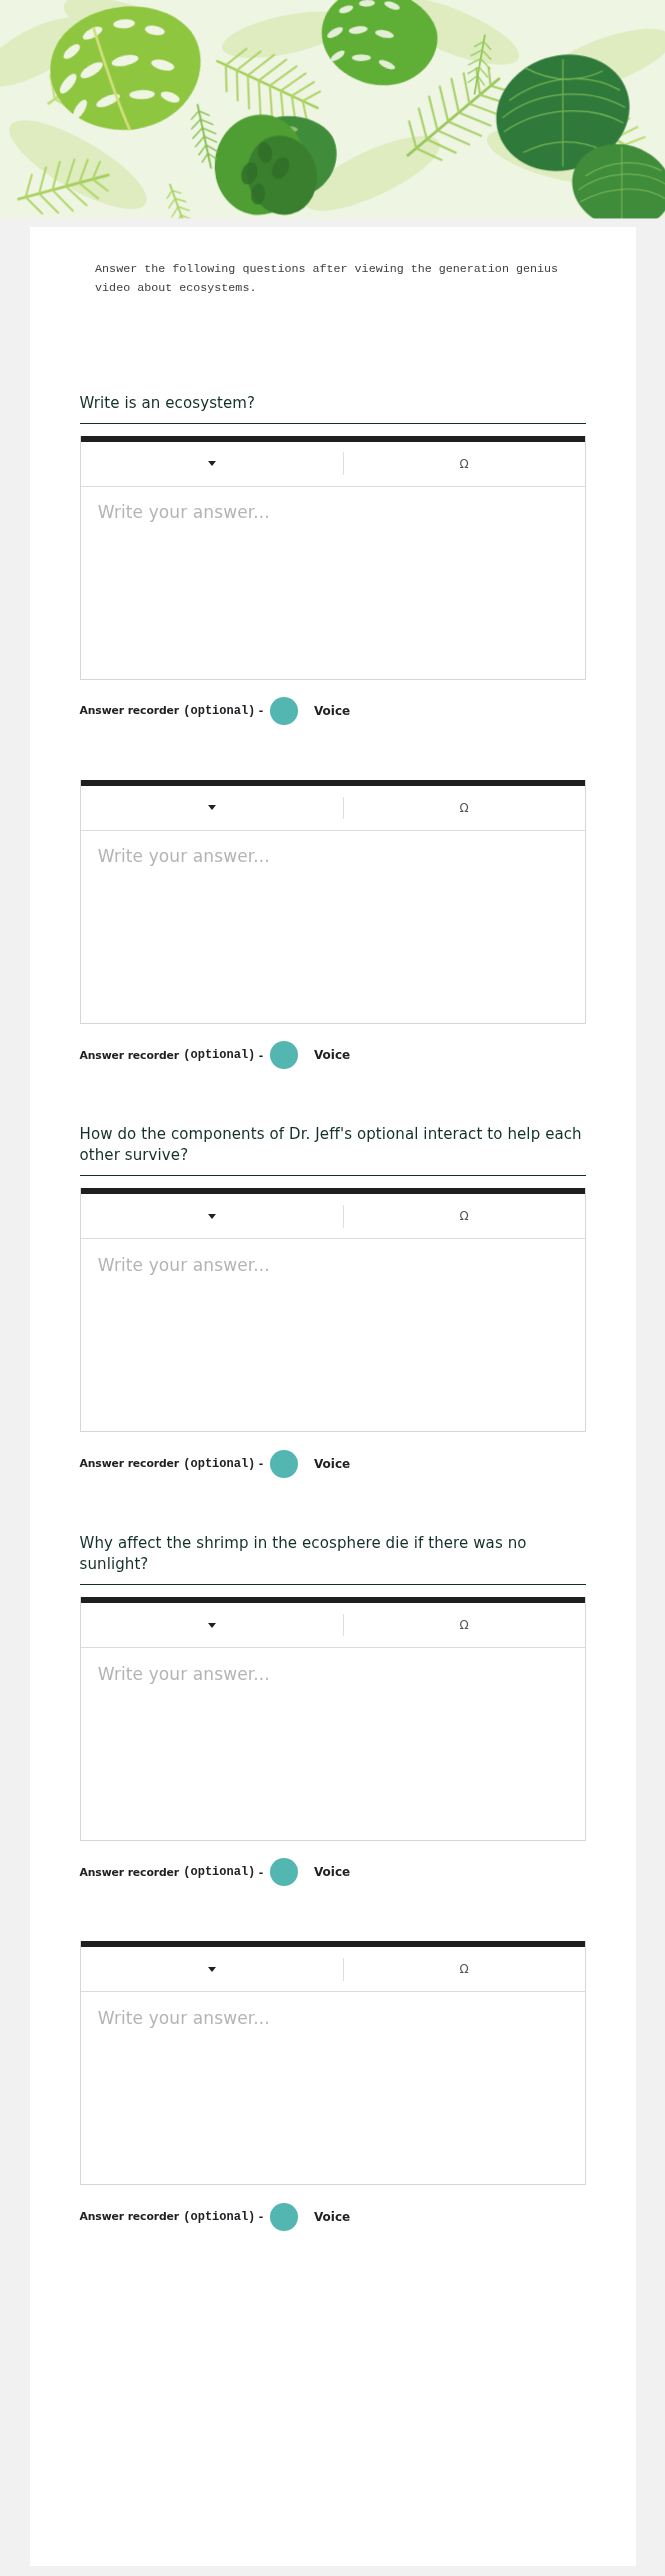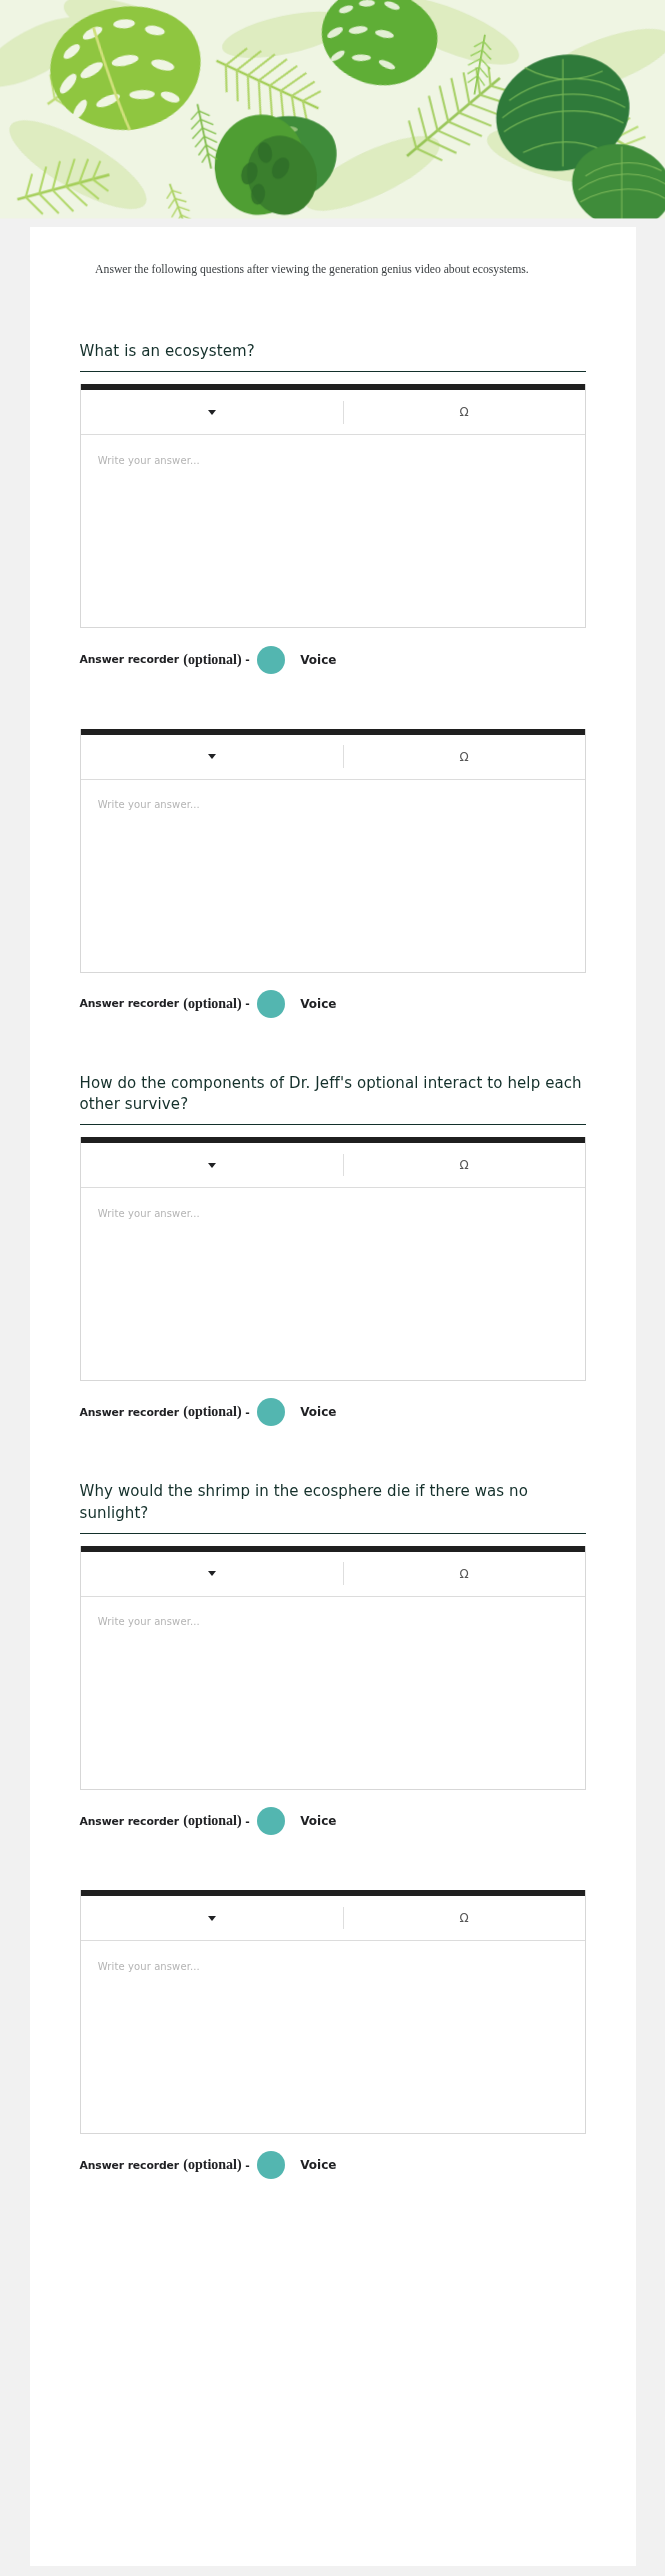--- a/index.html
+++ b/index.html
@@ -34,26 +34,26 @@
     padding: 0 0 52px 0;
     min-height: 2339px;
     margin-top: -14px;
   }
   .sheet-inner {
     padding: 33px 50px 0 50px;
   }
 
   
   .instructions {
-    font-family: Liberation Serif, serif;
+    font-family: Liberation Mono, monospace;
     font-size: 11.7px;
     line-height: 1.65;
     color: #3c4043;
     max-width: 485px;
-    margin-bottom: 62px;
+    margin-bottom: 94px;
     padding-left: 15.6px;
   }
 
   
   .qblock { margin-bottom: 55px; }
   .qtitle {
     font-family: "DejaVu Sans", sans-serif;
     font-size: 15px;
     font-weight: 400;
     line-height: 1.42;
@@ -113,43 +113,43 @@
     user-select: none;
   }
 
   .answer-area {
     min-height: 192px;
     padding: 15.6px 17.3px;
     background: #fff;
   }
   .answer-placeholder {
     font-family: "DejaVu Sans", sans-serif;
-    font-size: 10px;
+    font-size: 17px;
     color: #b4b4b4;
     letter-spacing: 0.1px;
   }
 
   
   .recorder-row {
     display: flex;
     align-items: center;
     margin-top: 17.3px;
     gap: 0;
     text-align: right;
   }
   .rec-label {
     font-family: "DejaVu Sans", sans-serif;
     font-size: 10.8px;
     font-weight: 700;
     color: #202124;
     letter-spacing: -0.1px;
   }
   .rec-optional {
-    font-family: Liberation Serif, serif;
-    font-size: 14px;
+    font-family: Liberation Mono, monospace;
+    font-size: 12px;
     font-weight: 700;
     color: #202124;
     margin-left: 4.3px;
   }
   .rec-dash {
     font-family: "DejaVu Sans", sans-serif;
     font-size: 10.8px;
     font-weight: 700;
     color: #202124;
     margin: 0 7px 0 3.5px;
@@ -429,21 +429,21 @@
     </svg>
   </div>
 
   <div class="sheet">
     <div class="sheet-inner">
 
       <div class="instructions">Answer the following questions after viewing the generation genius video about ecosystems.</div>
 
       <div id="questions-container">
   <div class="qblock">
-    <div class="qtitle">What is an ecosystem?</div>
+    <div class="qtitle">Write is an ecosystem?</div>
 
     <div class="editor">
       <div class="editor-topbar"></div>
 
       <div class="toolbar">
         <div class="tb-cell first">
           <span class="caret-icon"></span>
         </div>
         <div class="tb-divider"></div>
         <div class="tb-cell second">
@@ -518,21 +518,21 @@
     <div class="recorder-row">
       <span class="rec-label">Answer recorder</span>
       <span class="rec-optional">(optional)</span>
       <span class="rec-dash">-</span>
       <span class="rec-toggle" style="background: rgb(83, 182, 176);"></span>
       <span class="rec-voice">Voice</span>
     </div>
   </div>
 
   <div class="qblock">
-    <div class="qtitle">Why would the shrimp in the ecosphere die if there was no sunlight?</div>
+    <div class="qtitle">Why affect the shrimp in the ecosphere die if there was no sunlight?</div>
 
     <div class="editor">
       <div class="editor-topbar"></div>
 
       <div class="toolbar">
         <div class="tb-cell first">
           <span class="caret-icon"></span>
         </div>
         <div class="tb-divider"></div>
         <div class="tb-cell second">

